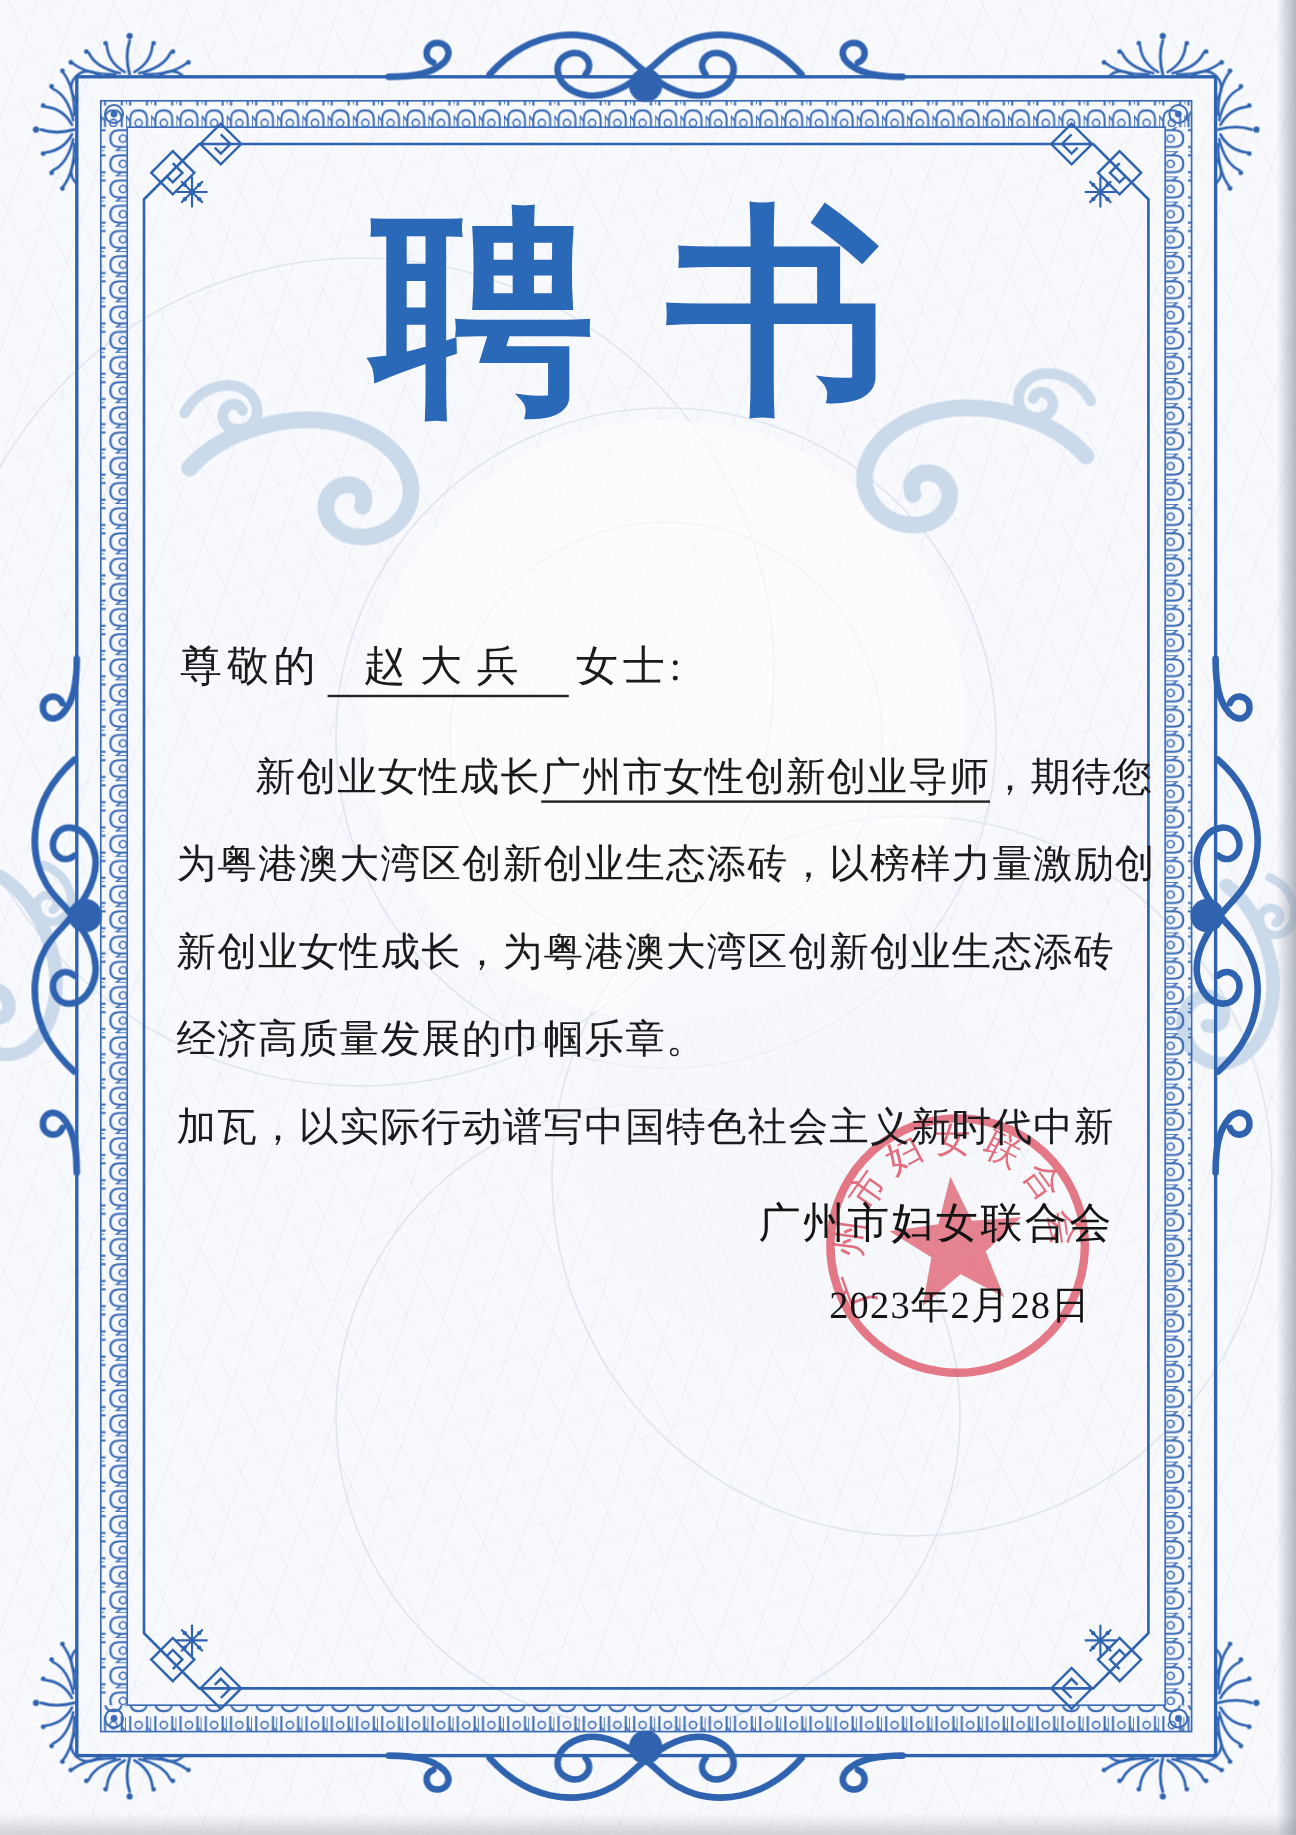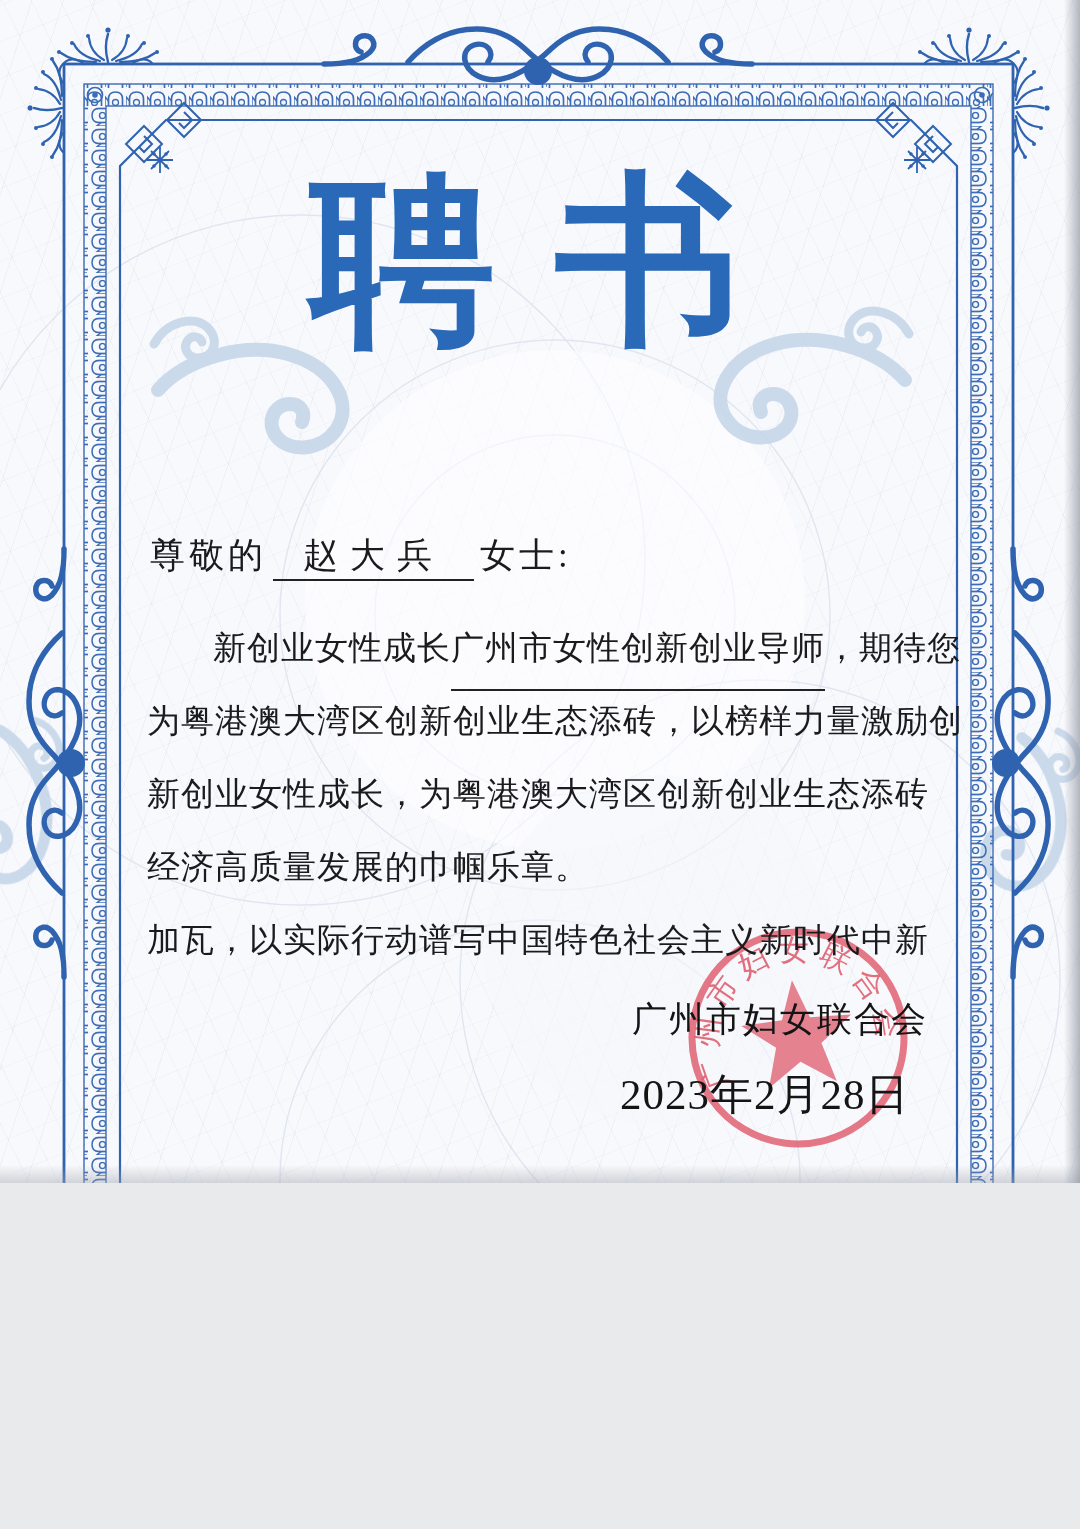--- a/index.html
+++ b/index.html
@@ -1,17 +1,17 @@
 <!DOCTYPE html>
 <html><head>
 <meta charset="utf-8">
 <style>
   html,body{margin:0;padding:0;background:#e9eaec;}
   .page{
-    position:relative;width:1080px;height:1183px;overflow:hidden;
+    position:relative;width:1080px;height:1529px;overflow:hidden;
     background-color:#f8f9fc;
     background-image:
       repeating-linear-gradient(108deg, rgba(110,130,170,.07) 0 1px, transparent 1px 30px),
       repeating-linear-gradient(64deg,  rgba(110,130,170,.055) 0 1px, transparent 1px 26px),
       repeating-linear-gradient(-22deg, rgba(110,130,170,.045) 0 1px, transparent 1px 34px);
     font-family:"Liberation Serif","DejaVu Serif",serif;
   }
   .page::after{ 
     content:"";position:absolute;inset:0;pointer-events:none;
     background:
@@ -26,25 +26,25 @@
     letter-spacing:60px;padding-left:60px;line-height:1.12;
   }
   .salutation{position:absolute;left:150px;top:516px;font-size:35px;letter-spacing:4px;}
   .salutation .name{
     display:inline-block;border-bottom:2px solid #222;
     padding:0 30px 0 30px;margin:16px 6px;letter-spacing:12px;
   }
   .body-block{position:absolute;left:147px;top:612px;width:786px;font-size:33px;letter-spacing:1px;}
   .body-line{height:73px;line-height:73px;white-space:nowrap;}
   .body-line.indent{text-indent:66px;}
-  .u{border-bottom:2px solid #222;padding-bottom:23px;}
+  .u{border-bottom:2px solid #222;padding-bottom:1px;}
   .sign-org{position:absolute;left:600px;top:996px;width:360px;text-align:center;
     font-size:35px;letter-spacing:2px;color:#141414;}
-  .sign-date{position:absolute;left:620px;top:1066px;width:360px;
-    font-size:43px;letter-spacing:1px;color:#141414;font-family:Liberation Serif, serif;}
+  .sign-date{position:absolute;left:620px;top:1066px;width:360px;text-align:center;
+    font-size:32px;letter-spacing:1px;color:#141414;font-family:Liberation Serif, serif;}
 </style>
 </head>
 <body>
 
 <div class="page">
 
   <svg class="art" viewBox="0 0 1080 1529" xmlns="http://www.w3.org/2000/svg" xmlns:xlink="http://www.w3.org/1999/xlink">
     <defs>
 
       <g id="arcunit" stroke="#3b6cb5" fill="none">

